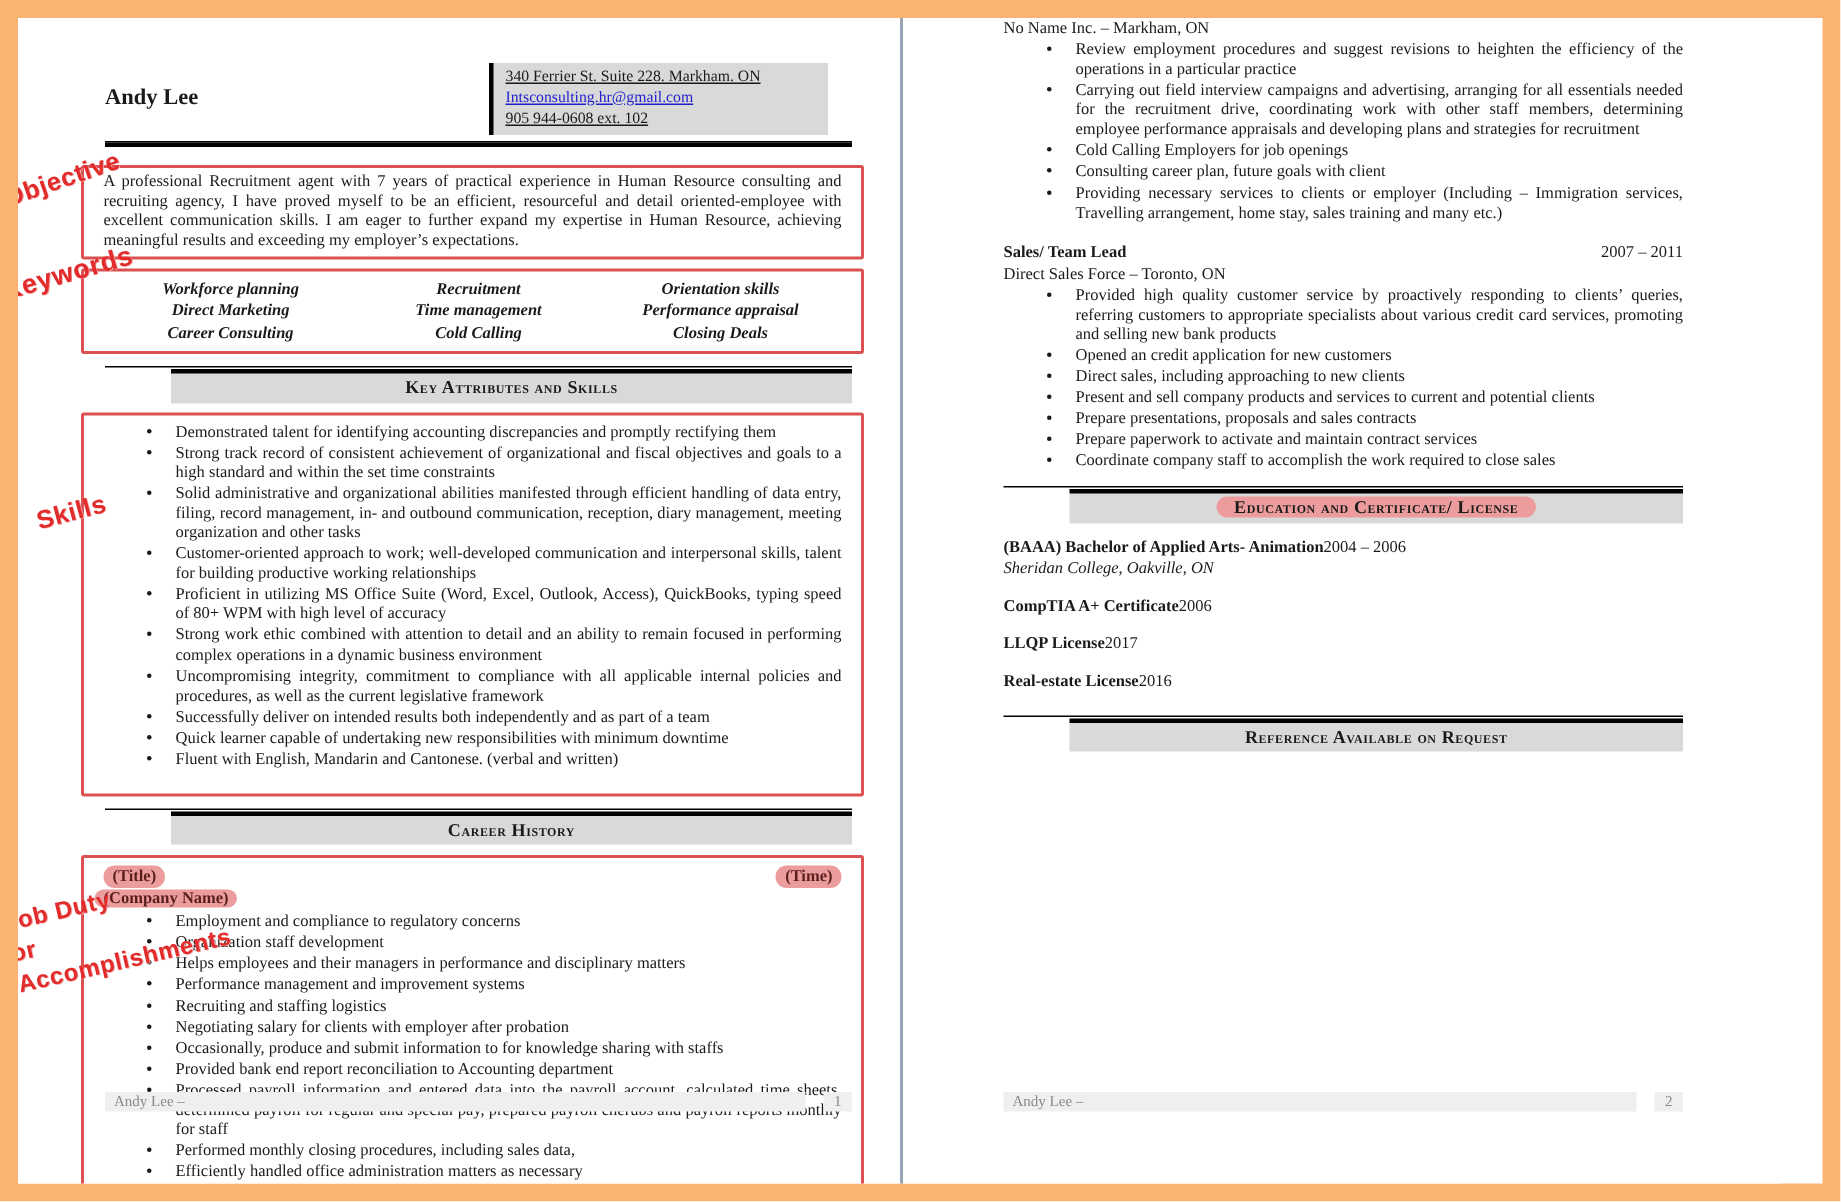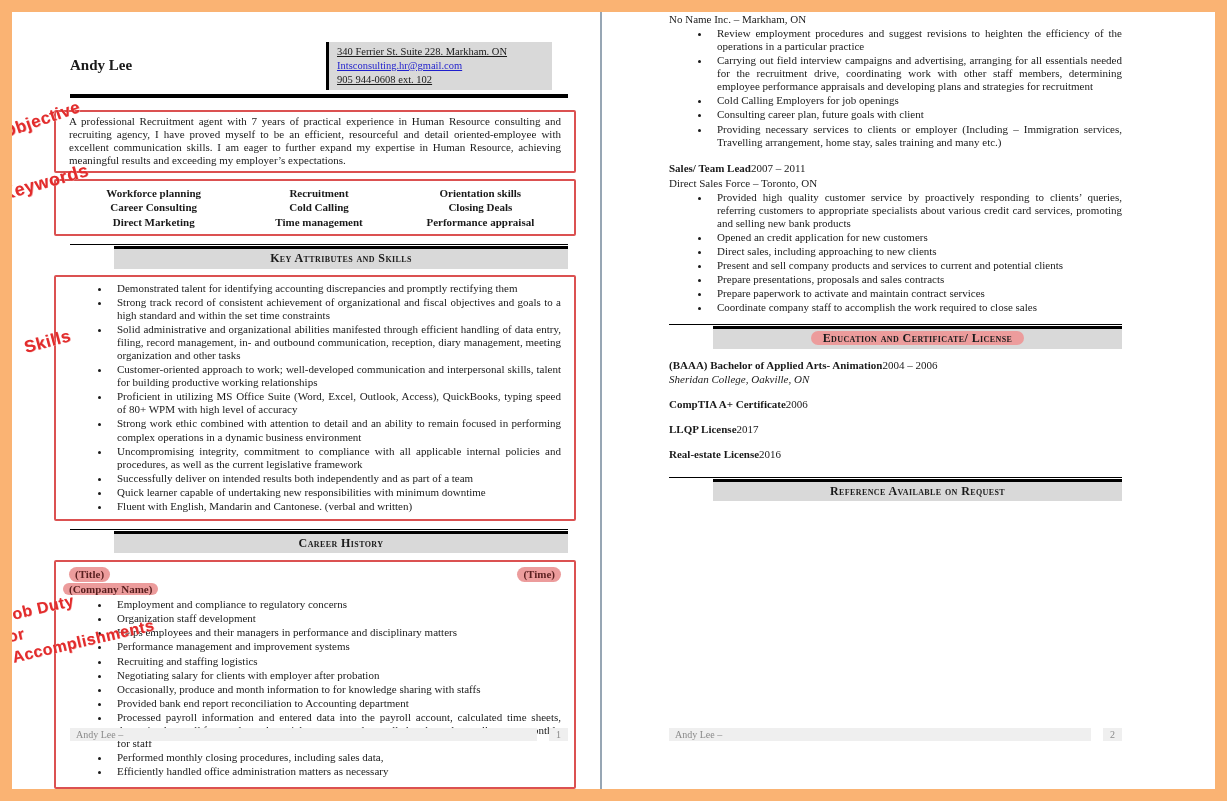--- a/index.html
+++ b/index.html
@@ -25,33 +25,33 @@
 
   .content{margin:0 32px 0 58px;font-size:11px;line-height:1.19;}
   .p2 .content{margin:0 66px 0 67px;}
   .header-rule{margin-top:4px;height:2px;border-top:1px solid #000;border-bottom:3px solid #000;}
 
   .redbox{border:2px solid var(--red_box);border-radius:2px;margin-left:-16px;margin-right:-8px;
     padding:3px 13px 4px;position:relative;}
   .objective-box{margin-top:12px;}
   .para{margin:0;text-align:justify;}
 
-  .keywords-box{margin-top:6px;padding-top:5px;padding-bottom:5px;}
+  .keywords-box{margin-top:6px;padding-top:5px;padding-bottom:5px;font-style:italic;}
   .kw-row{display:grid;grid-template-columns:1.05fr 1fr 1fr;text-align:center;font-weight:bold;line-height:14.5px;}
 
   .band-wrap{margin-top:8px;}
   .band-rule{border-top:1px solid #000;height:2px;}
   .band{background:var(--band_gray);border-top:3px solid #000;text-align:center;font-weight:bold;
     font-variant:small-caps;font-size:12px;letter-spacing:0.4px;padding:2px 0 3px;margin-left:44px;}
   .hl-band{background:var(--hl_pink);border-radius:10px;padding:0 12px;}
 
   ul.blt{margin:0;padding-left:42px;list-style:disc outside;}
   ul.blt li{padding-left:6px;text-align:justify;margin:0 0 1px 0;}
 
-  .skills-box{margin-top:6px;padding-top:5px;padding-bottom:5px;}
+  .skills-box{margin-top:6px;padding-top:5px;padding-bottom:15px;}
   .career-box{margin-top:7px;padding-top:5px;padding-bottom:8px;}
   .career-head{display:flex;justify-content:space-between;line-height:15px;}
   .hl{background:var(--hl_pink);border-radius:9px;padding:0 6px;color:#591F1F;font-weight:bold;}
   .company-line{line-height:15px;margin-bottom:1px;}
   .company-line .hl{margin-left:-6px;}
 
   .annot{position:absolute;font-family:"Liberation Sans","DejaVu Sans",sans-serif;font-weight:800;
     color:var(--annot_red);letter-spacing:0.5px;z-index:5;
     text-shadow:0.5px 0.5px 0 #f3a5a5;white-space:nowrap;}
   .annot-objective{left:-11px;top:98px;transform:rotate(-19deg);font-size:17px;}
@@ -61,21 +61,21 @@
 
   .footer{position:absolute;bottom:48px;left:58px;right:32px;display:flex;gap:12px;
     font-size:10px;color:#8a8a8a;margin-top:24px;}
   .p2 .footer{left:67px;right:66px;}
   .footer-bar{flex:1;background:var(--footer_gray);padding:1px 6px;}
   .footer-page{background:var(--footer_gray);padding:1px 7px;}
 
   
   .p2-content{margin-top:30px;}
   .company-plain{line-height:14px;margin-bottom:1px;}
-  .job-head{display:flex;justify-content:flex-start;margin-top:12px;line-height:15px;}
+  .job-head{display:flex;justify-content:space-between;margin-top:12px;line-height:15px;}
   .job-title{font-weight:bold;}
   .edu-list{margin-top:9px;}
   .edu-entry{display:flex;justify-content:flex-start;margin-bottom:11px;}
   .edu-title{font-weight:bold;line-height:14px;}
   .edu-sub{font-style:italic;line-height:14px;}
   .edu-dates{line-height:14px;}
   .ref-band{margin-top:16px;}
   .edu-band{margin-top:10px;}
 </style>
 </head>
@@ -105,29 +105,29 @@
         <div class="redbox keywords-box">
           <div>
 
               <div class="kw-row">
                 <span>Workforce planning</span>
                 <span>Recruitment</span>
                 <span>Orientation skills</span>
               </div>
 
               <div class="kw-row">
+                <span>Direct Marketing</span>
+                <span>Time management</span>
+                <span>Performance appraisal</span>
+              </div>
+
+              <div class="kw-row">
                 <span>Career Consulting</span>
                 <span>Cold Calling</span>
                 <span>Closing Deals</span>
-              </div>
-
-              <div class="kw-row">
-                <span>Direct Marketing</span>
-                <span>Time management</span>
-                <span>Performance appraisal</span>
               </div>
             </div>
         </div>
 
         <div class="band-wrap">
           <div class="band-rule"></div>
           <div class="band">Key Attributes and Skills</div>
         </div>
 
         <div class="redbox skills-box">
@@ -160,21 +160,21 @@
             <span class="hl">(Company Name)</span>
           </div>
           <ul class="blt">
 
           <li>Employment and compliance to regulatory concerns</li>
               <li>Organization staff development</li>
               <li>Helps employees and their managers in performance and disciplinary matters</li>
               <li>Performance management and improvement systems</li>
               <li>Recruiting and staffing logistics</li>
               <li>Negotiating salary for clients with employer after probation</li>
-              <li>Occasionally, produce and month information to for knowledge sharing with staffs</li>
+              <li>Occasionally, produce and submit information to for knowledge sharing with staffs</li>
               <li>Provided bank end report reconciliation to Accounting department</li>
               <li>Processed payroll information and entered data into the payroll account, calculated time sheets, determined payroll for regular and special pay, prepared payroll cherubs and payroll reports monthly for staff</li>
               <li>Performed monthly closing procedures, including sales data,</li>
               <li>Efficiently handled office administration matters as necessary</li>
             </ul>
         </div>
       </div>
 
       <div class="annot annot-objective">Objective</div>
       <div class="annot annot-keywords">Keywords</div>

